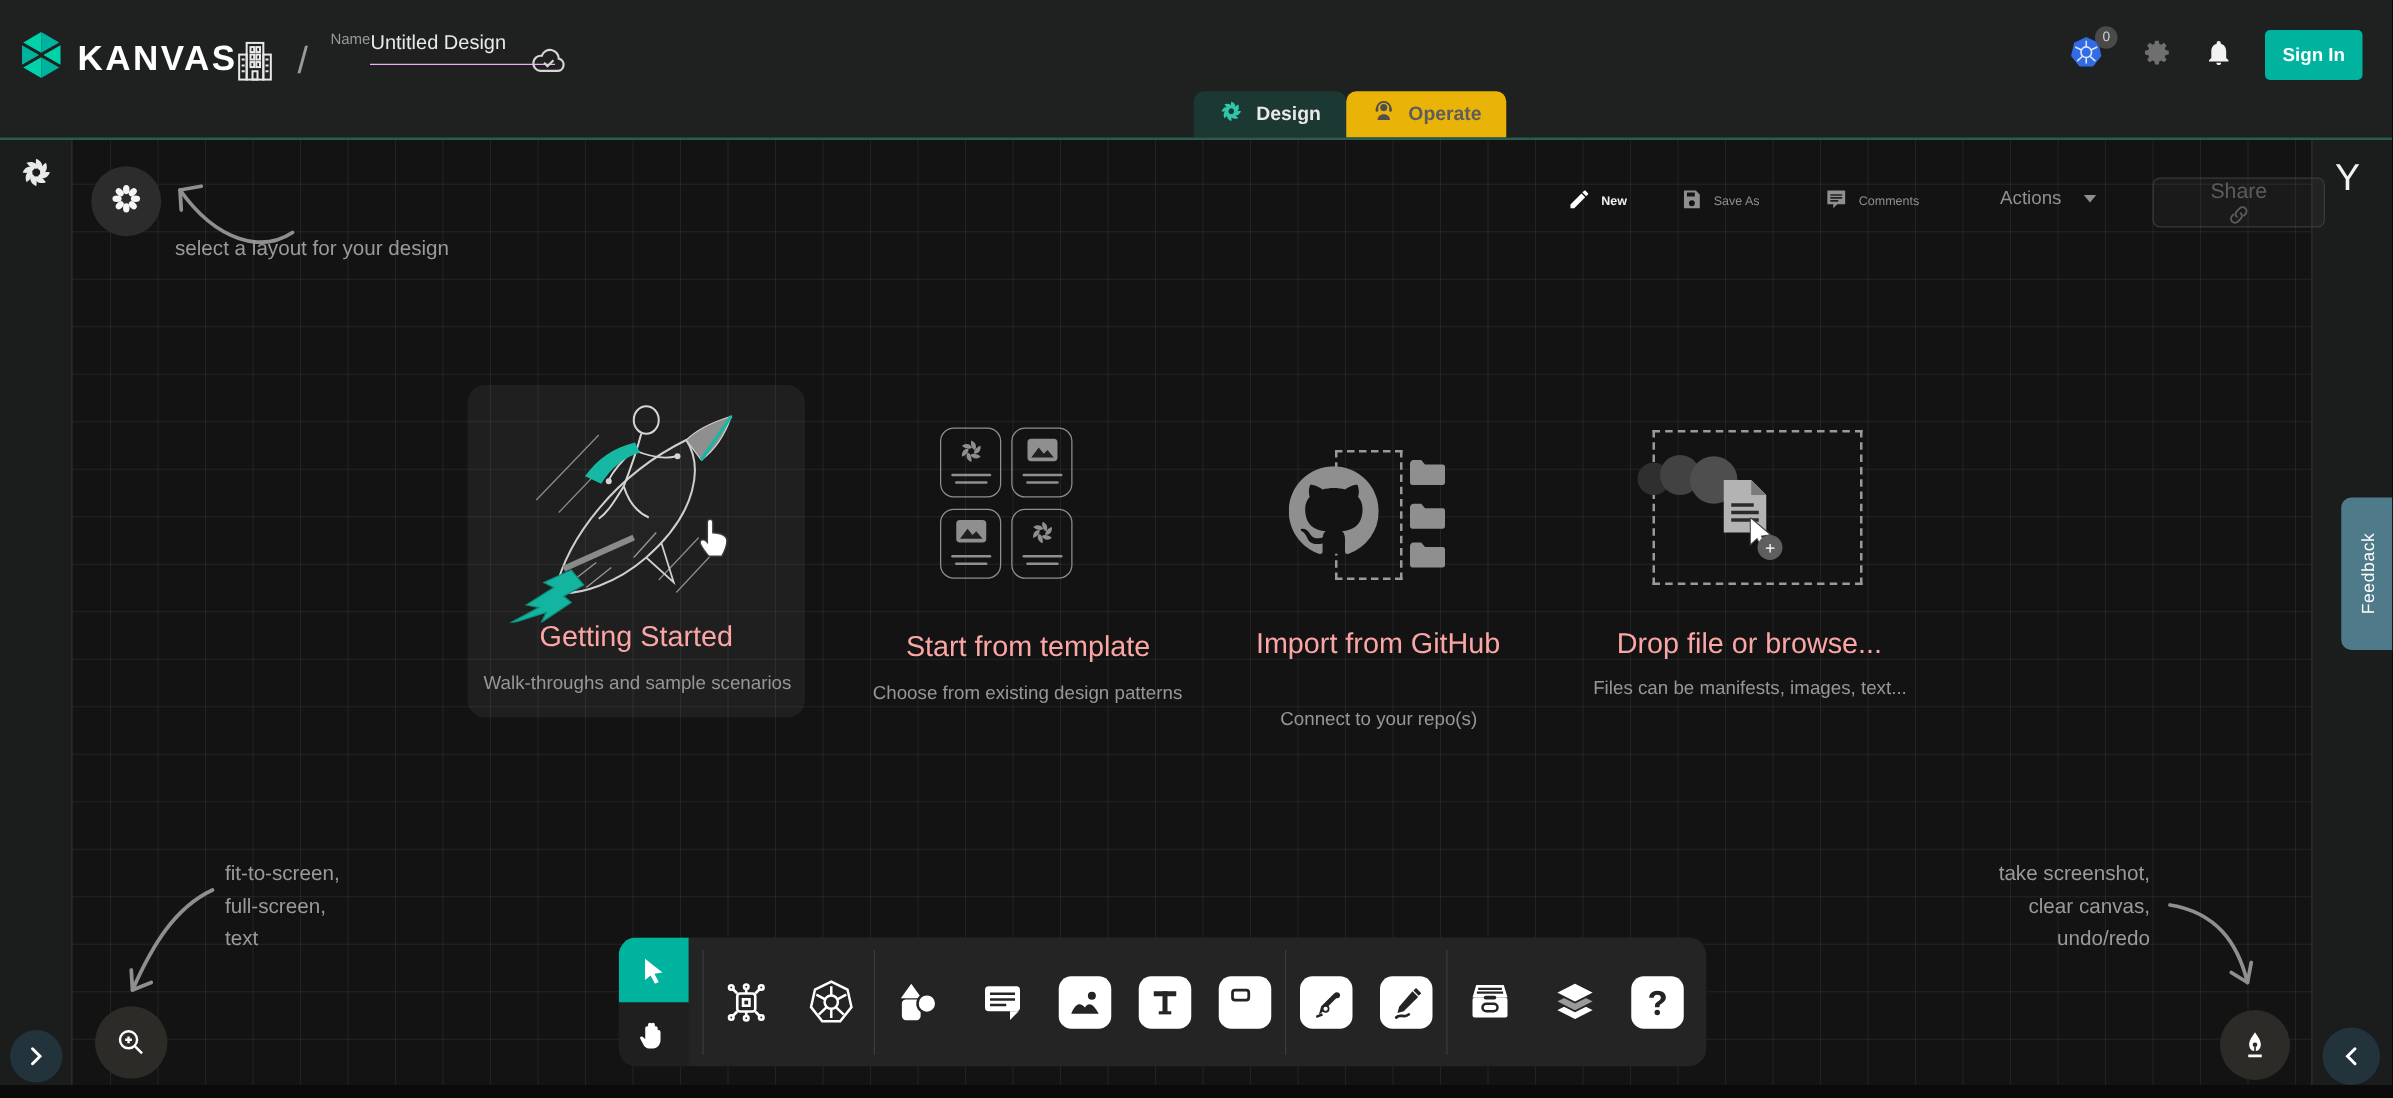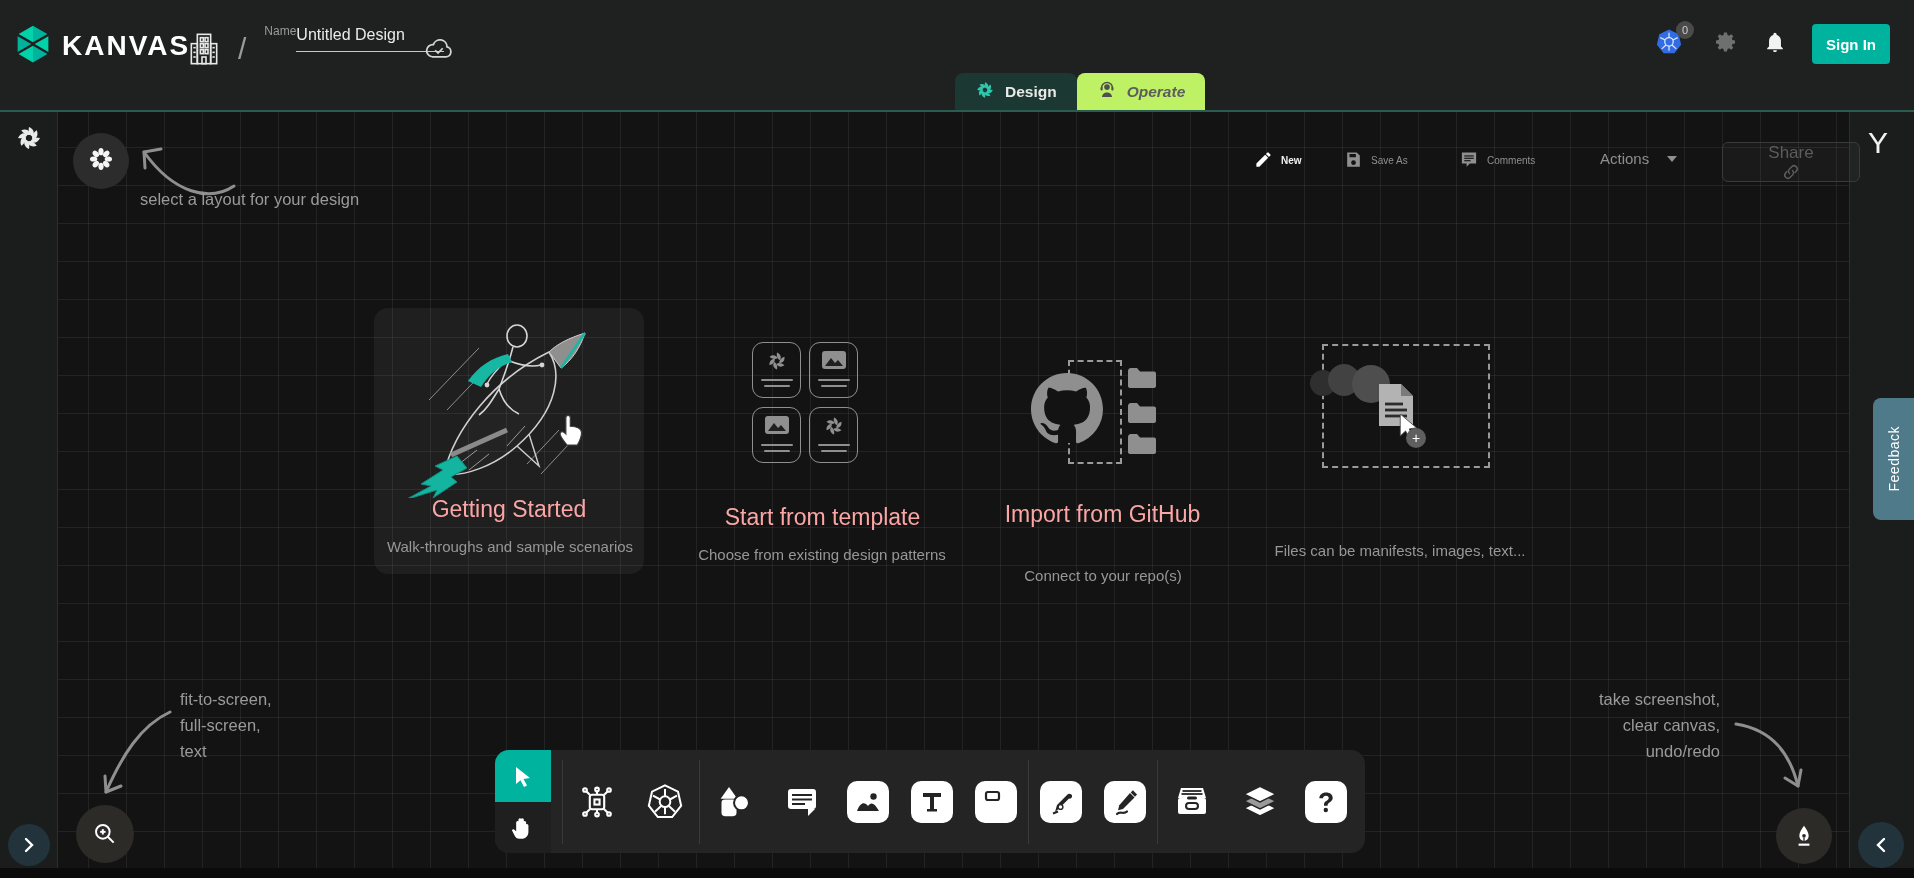--- a/index.html
+++ b/index.html
@@ -23,21 +23,21 @@
   .badge{position:absolute;right:-6px;top:-6px;width:18px;height:18px;border-radius:50%;
          background:#4a4a4a;color:#cfcfcf;font-size:11px;display:flex;align-items:center;justify-content:center;}
   .signin{background:#00B39F;color:#fff;border:none;border-radius:4px;width:78px;height:40px;
           font-size:15px;font-weight:700;font-family:"Liberation Sans",sans-serif;cursor:pointer;}
 
   
   .tabs{position:absolute;left:955px;top:73px;display:flex;}
   .tab{height:37px;display:flex;align-items:center;gap:10px;padding:0 20px;border-radius:8px 8px 0 0;
        font-size:15.5px;font-weight:600;}
   .tab.design{background:#1c3832;color:#e9e9e9;}
-  .tab.operate{background:#bef264;color:#5d5d5d;font-style:italic;}
+  .tab.operate{background:#eab308;color:#5d5d5d;}
 
   
   .canvas{position:absolute;left:57px;top:112px;width:1793px;height:756px;background:#131313;
           background-image:linear-gradient(rgba(255,255,255,.065) 1px,transparent 1px),
                            linear-gradient(90deg,rgba(255,255,255,.065) 1px,transparent 1px);
           background-size:38px 38px;background-position:-7px -3px;}
   .teal-line{position:absolute;left:0;top:110px;width:1914px;height:2px;background:#2b5c51;z-index:5;}
   .rail{position:absolute;top:112px;height:756px;background:#1b1c1c;}
   .rail.left{left:0;width:57px;border-right:1px solid #2e2e2e;}
   .rail.right{right:0;width:64px;border-left:1px solid #2e2e2e;}
@@ -408,20 +408,21 @@
           <line x1="4" y1="14" x2="15" y2="14"></line>
           <line x1="4" y1="17" x2="15" y2="17"></line>
         </g>
     </svg>
     <svg class="abs" style="left:1398px;top:414px;" width="24" height="26" viewBox="0 0 14 16">
       <path d="M1 0 L11 8.5 L6.5 9.2 L9 14 L6.8 15.2 L4.3 10.4 L1 13.5 Z" fill="#fff" stroke="#444" stroke-width="0.5"></path>
     </svg>
     <div class="abs" style="left:1406px;top:428px;width:20px;height:20px;border-radius:50%;background:#5f5f5f;color:#fff;
          display:flex;align-items:center;justify-content:center;font-size:14px;">+</div>
   </div>
+  <div class="card-title" style="left:1272px;width:255px;top:501px;">Drop file or browse...</div>
   <div class="card-sub" style="left:1250px;width:300px;top:542px;">Files can be manifests, images, text...</div>
 
   <div class="btb">
     <div class="sel-col">
       <div class="sel-top">
         <svg width="24" height="24" viewBox="0 0 24 24">
           <path d="M5 3 L19 14 L12.5 15 L16 21.5 L13 23 L9.5 16.3 L5 20 Z" fill="#fff"></path>
         </svg>
       </div>
       <div class="sel-bot">

